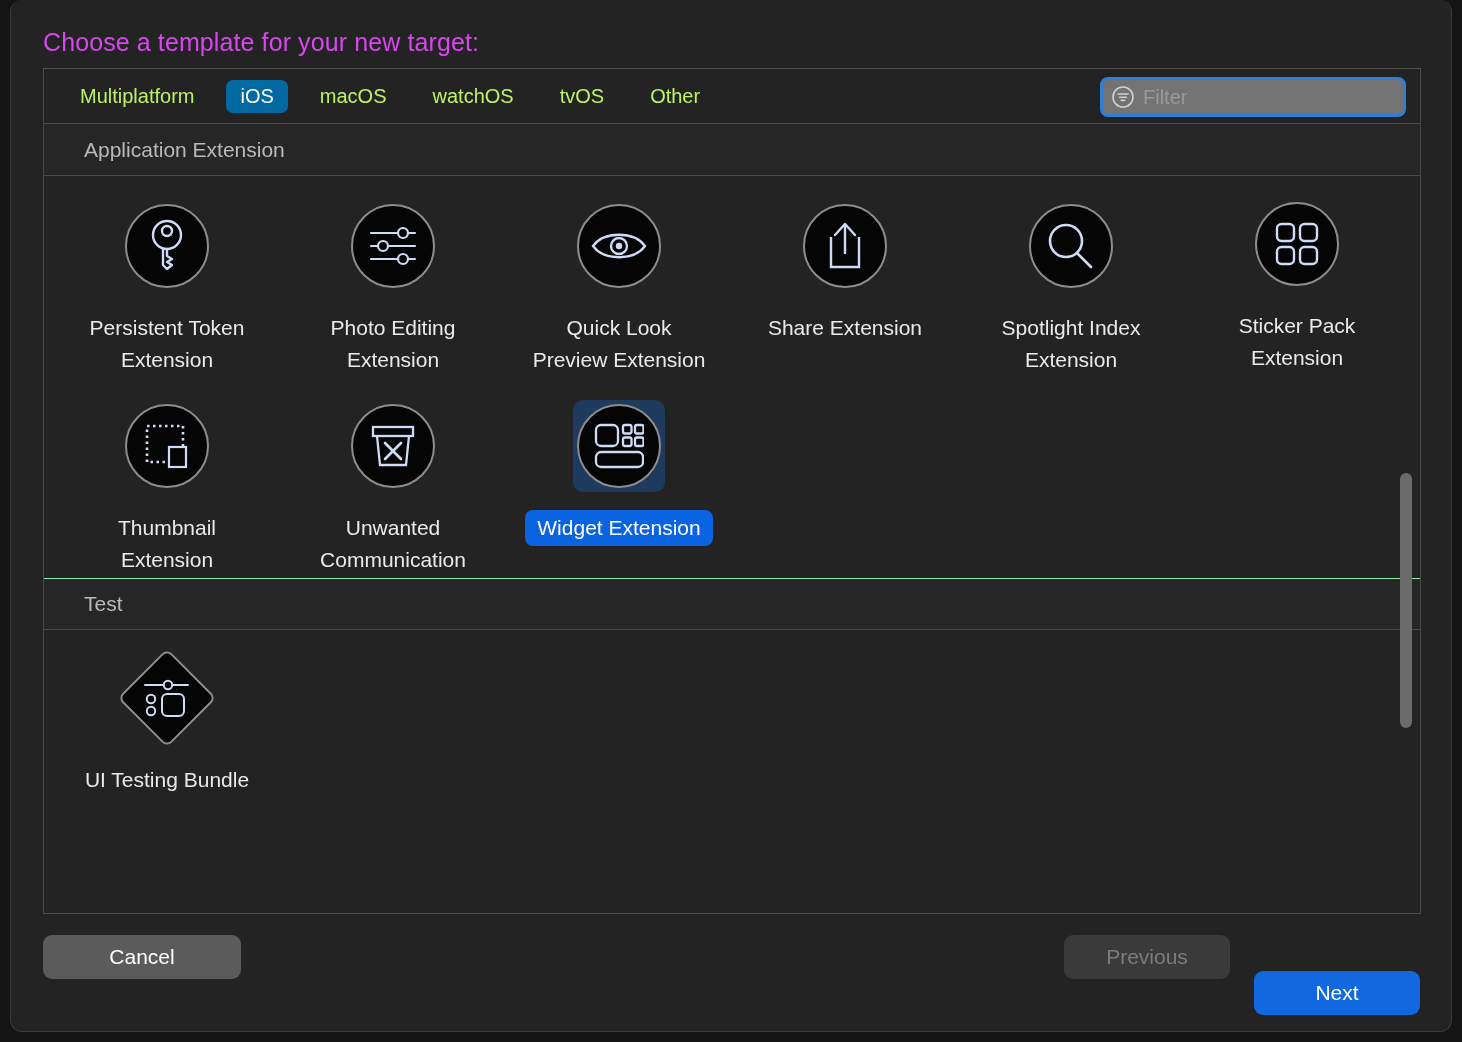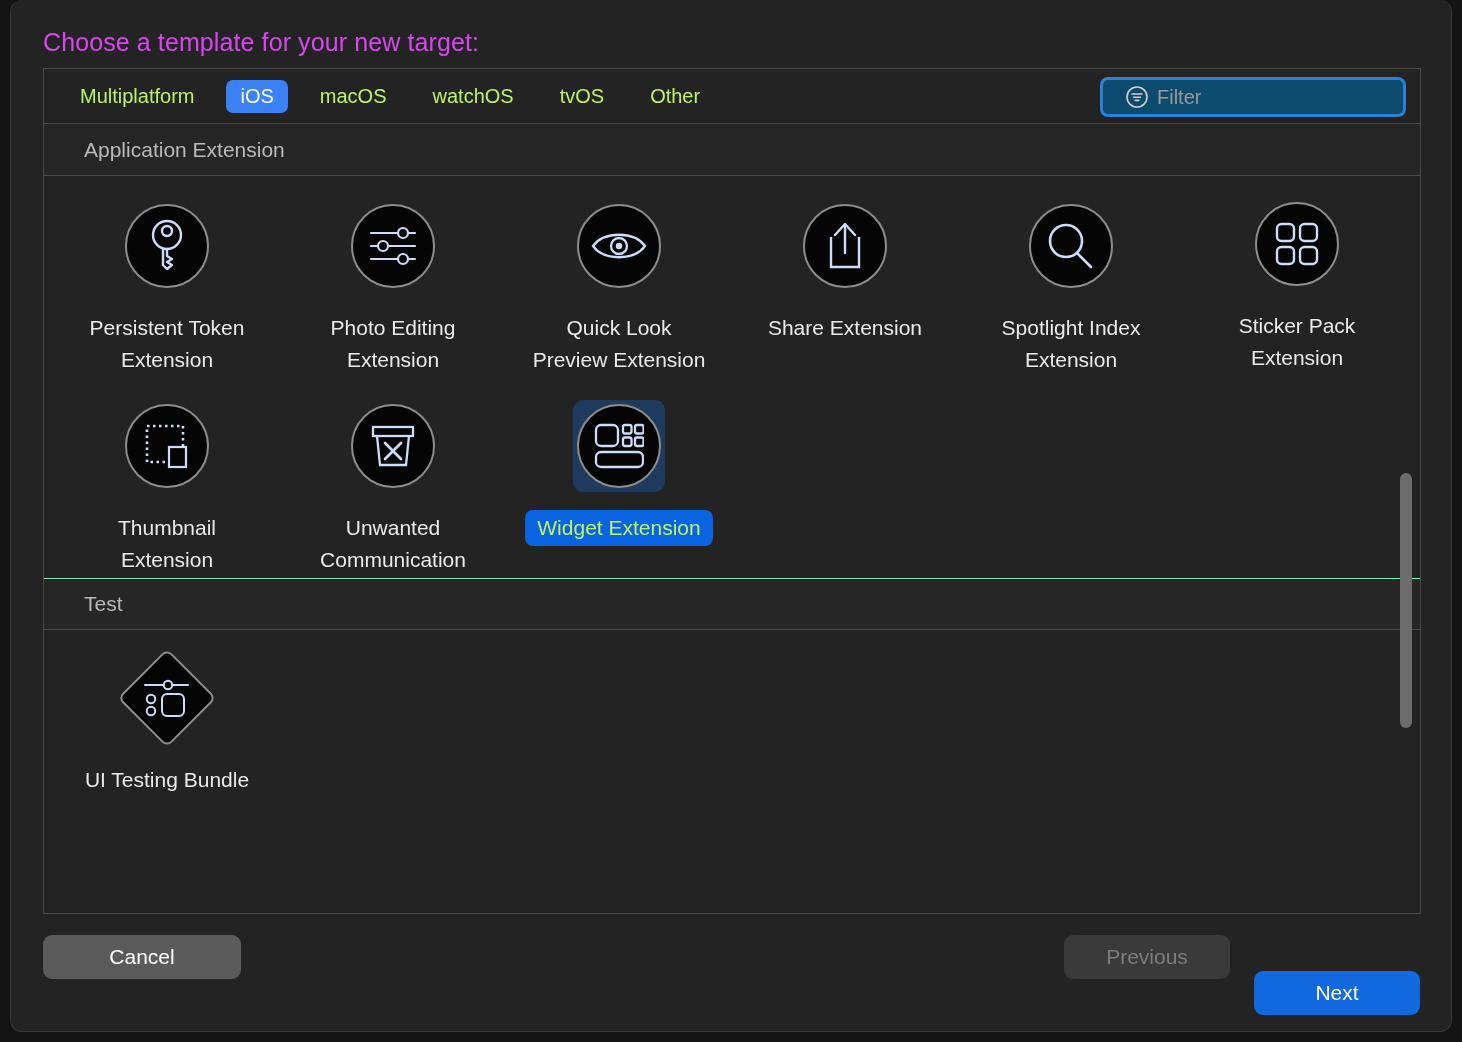--- a/index.html
+++ b/index.html
@@ -60,37 +60,37 @@
   .tab {
     font-size: 20px;
     color: #bef264;
     padding: 5px 14px;
     border-radius: 7px;
     margin-right: 18px;
     white-space: nowrap;
     cursor: default;
   }
   .tab.selected {
-    background: #3b82f6;
+    background: #0369a1;
     color: #ffffff;
   }
 
   
   #filter-wrap {
     position: absolute;
     right: 14px;
     top: 8px;
     width: 306px;
     height: 40px;
     border-radius: 8px;
     border: 3px solid #2d7fd8;
-    background: #0c4a6e;
-    display: flex;
-    align-items: center;
-    padding-left: 22px;
+    background: #737373;
+    display: flex;
+    align-items: center;
+    padding-left: 8px;
   }
   #filter-icon { width: 24px; height: 24px; flex: none; }
   #filter-input {
     background: transparent;
     border: none;
     outline: none;
     font-family: "Liberation Sans", sans-serif;
     font-size: 20px;
     color: #e3e3e3;
     margin-left: 8px;
@@ -170,21 +170,21 @@
     font-size: 21px;
     line-height: 32px;
     color: #eaeaea;
     text-align: center;
     max-width: 260px;
     padding: 2px 12px;
     border-radius: 8px;
   }
   .label.selected-label {
     background: #0a63e0;
-    color: #bef264;
+    color: #ffffff;
     font-weight: normal;
   }
 
   
   #scrollbar-track {
     position: absolute;
     right: 3px;
     top: 56px;
     width: 22px;
     bottom: 2px;

